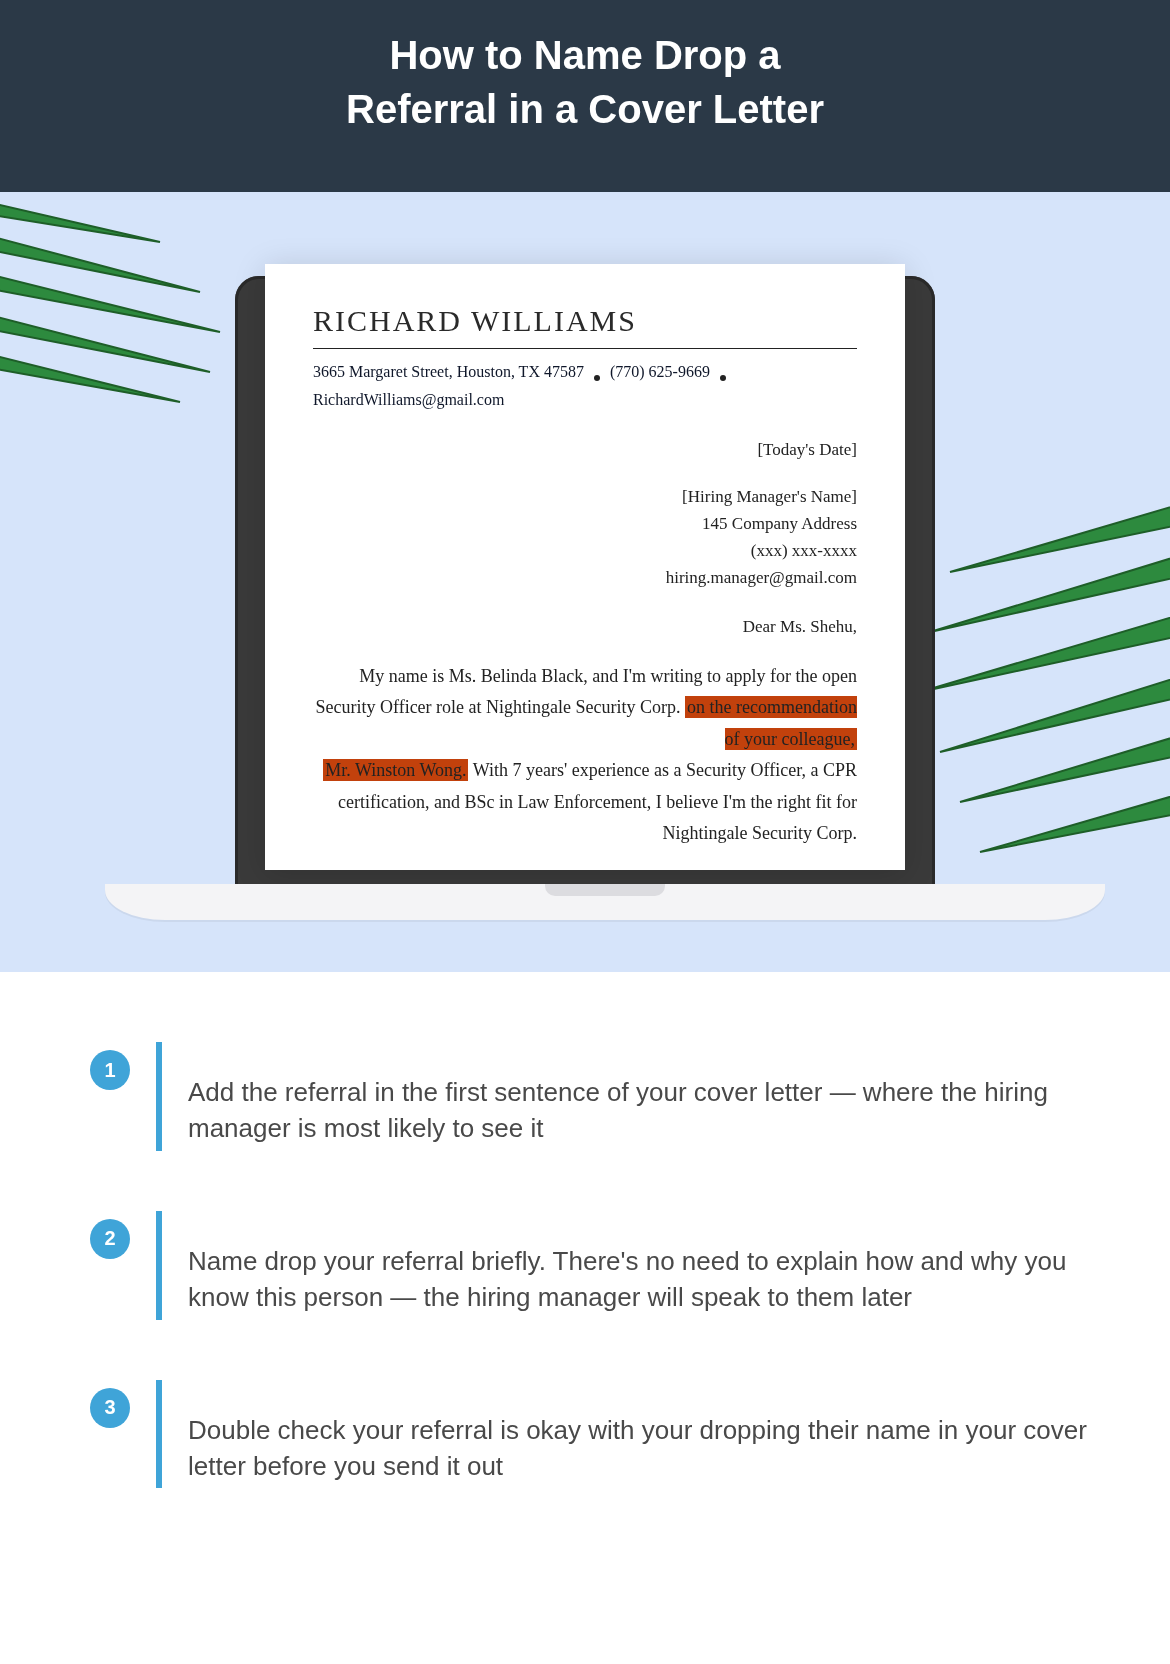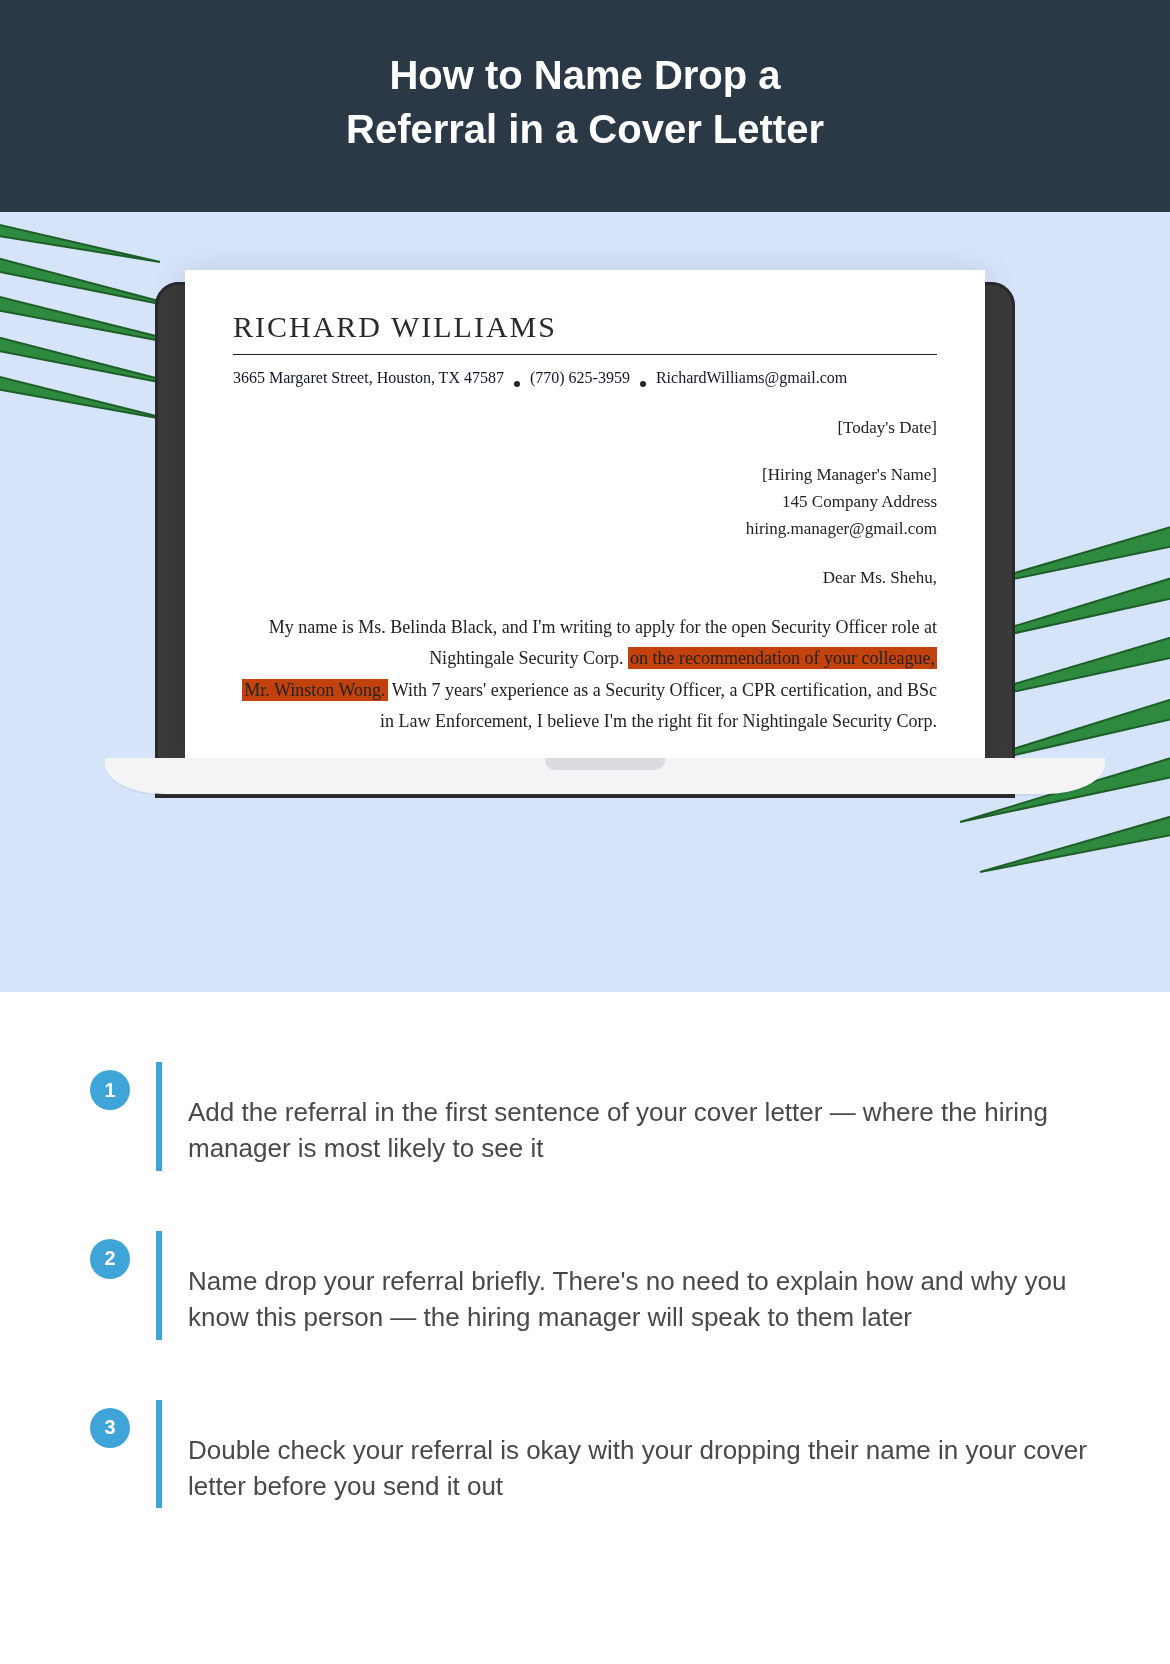--- a/index.html
+++ b/index.html
@@ -5,21 +5,21 @@
 * { box-sizing: border-box; margin: 0; padding: 0; }
 body {
   font-family: -apple-system, BlinkMacSystemFont, "Segoe UI", Arial, sans-serif;
   background: #fff;
   width: 1170px;
 }
 .header {
   background: #2b3947;
   color: #fff;
   text-align: center;
-  padding: 48px 20px 56px;
+  padding: 28px 20px 56px;
 }
 .header h1 {
   font-size: 40px;
   font-weight: 700;
   line-height: 1.35;
 }
 .stage {
   background: #d6e4fa;
   position: relative;
   overflow: hidden;
@@ -31,22 +31,22 @@
   z-index: 1;
 }
 .laptop-wrap {
   position: relative;
   width: 960px;
   margin: 0 auto;
   z-index: 2;
 }
 .laptop-shell {
   position: relative;
-  width: 860px;
-  margin: 0 auto;
+  width: 700px;
+  margin: 14px auto;
   background: #3a3a3a;
   border-radius: 24px 24px 0 0;
   padding: 28px 30px 0;
   box-shadow: inset 0 0 0 3px #2a2a2a;
 }
 .paper {
   position: relative;
   top: -40px;
   margin-bottom: -40px;
   background: #fff;
@@ -181,32 +181,33 @@
     </g>
   </svg>
 
   <div class="laptop-wrap">
     <div class="laptop-shell">
       <div class="paper">
         <div class="paper-name">RICHARD WILLIAMS</div>
         <div class="contact-line">
           <span>3665 Margaret Street, Houston, TX 47587</span>
           <span class="dot"></span>
-          <span>(770) 625-3959</span>
+          <span>(770) 625-9669</span>
           <span class="dot"></span>
           <span>RichardWilliams@gmail.com</span>
         </div>
 
         <div class="letter-block">
           <p>[Today's Date]</p>
         </div>
 
         <div class="letter-block">
           <p>[Hiring Manager's Name]</p>
           <p>145 Company Address</p>
+          <p>(xxx) xxx-xxxx</p>
           <p>hiring.manager@gmail.com</p>
         </div>
 
         <div class="letter-block salutation">Dear Ms. Shehu,</div>
 
         <div class="letter-block body-para">
           <span>My name is Ms. Belinda Black, and I'm writing to apply for the open Security Officer role at Nightingale Security Corp. </span><span class="hl">on the recommendation of your colleague,</span>
           <br>
           <span class="hl">Mr. Winston Wong.</span><span> With 7 years' experience as a Security Officer, a CPR certification, and BSc in Law Enforcement, I believe I'm the right fit for Nightingale Security Corp.</span>
         </div>

